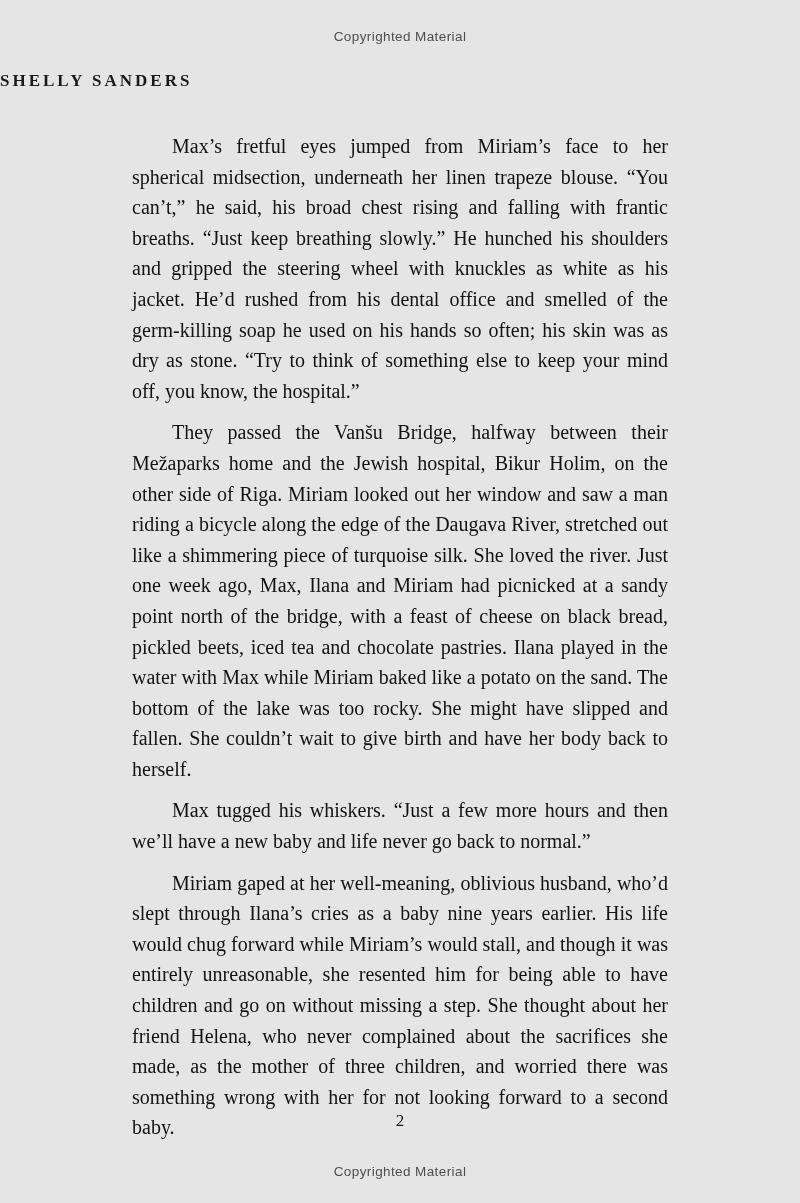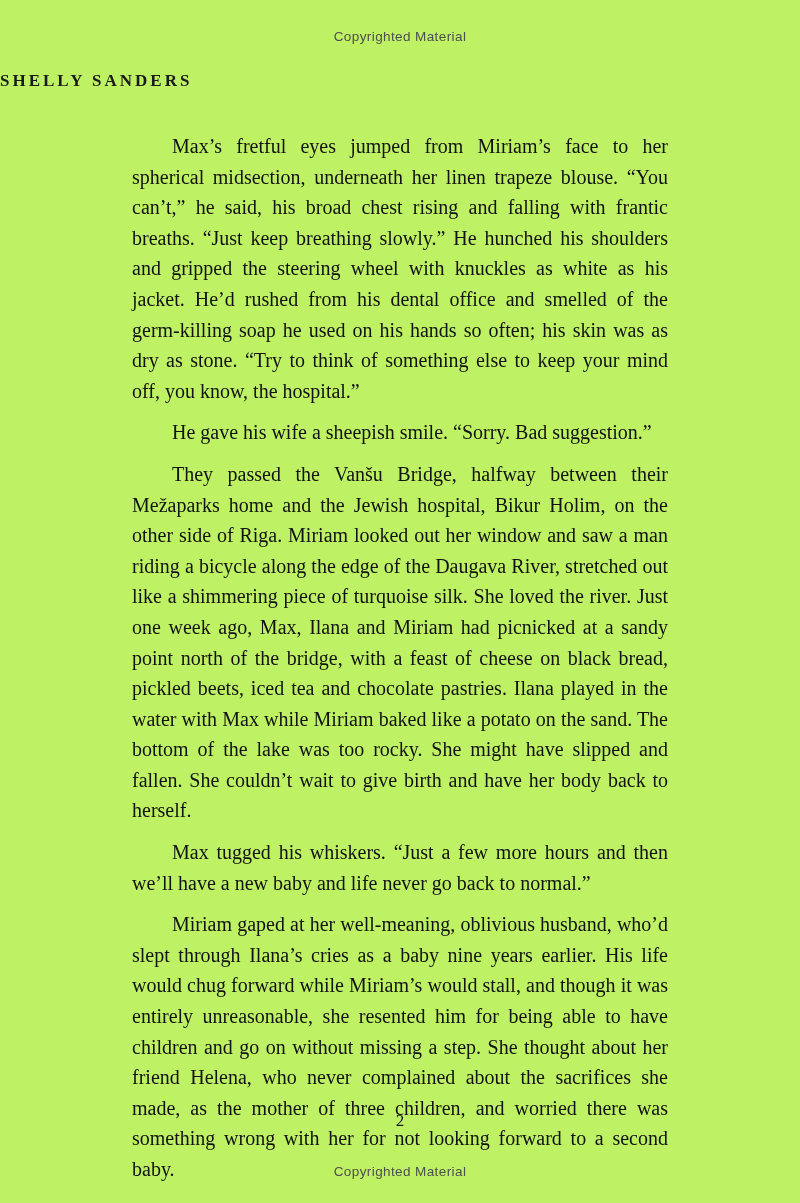--- a/index.html
+++ b/index.html
@@ -4,21 +4,21 @@
 <style>
   * { margin: 0; padding: 0; box-sizing: border-box; }
   html, body { background: #ffffff; }
   body { font-family: "Liberation Serif", serif; }
 
   .page {
     position: relative;
     width: 800px;
     height: 1203px;
     margin: 0 auto;
-    background: #bef264;
+    background: #e5e5e5;
     color: #121212;
     overflow: hidden;
   }
 
   .copyright-top {
     padding-top: 29px;
     text-align: center;
     font-family: "Liberation Sans", sans-serif;
     font-size: 13.5px;
     letter-spacing: 0.4px;
@@ -78,21 +78,20 @@
 <body>
 
 <div class="page">
 
   <div class="copyright-top">Copyrighted Material</div>
 
   <div class="author-header">SHELLY SANDERS</div>
 
   <div class="text-block">
     <p>Max’s fretful eyes jumped from Miriam’s face to her spherical midsection, underneath her linen trapeze blouse. “You can’t,” he said, his broad chest rising and falling with frantic breaths. “Just keep breathing slowly.” He hunched his shoulders and gripped the steering wheel with knuckles as white as his jacket. He’d rushed from his dental office and smelled of the germ-killing soap he used on his hands so often; his skin was as dry as stone. “Try to think of something else to keep your mind off, you know, the hospital.”</p>
-    <p>He gave his wife a sheepish smile. “Sorry. Bad suggestion.”</p>
     <p>They passed the Vanšu Bridge, halfway between their Mežaparks home and the Jewish hospital, Bikur Holim, on the other side of Riga. Miriam looked out her window and saw a man riding a bicycle along the edge of the Daugava River, stretched out like a shimmering piece of turquoise silk. She loved the river. Just one week ago, Max, Ilana and Miriam had picnicked at a sandy point north of the bridge, with a feast of cheese on black bread, pickled beets, iced tea and chocolate pastries. Ilana played in the water with Max while Miriam baked like a potato on the sand. The bottom of the lake was too rocky. She might have slipped and fallen. She couldn’t wait to give birth and have her body back to herself.</p>
     <p>Max tugged his whiskers. “Just a few more hours and then we’ll have a new baby and life never go back to normal.”</p>
     <p>Miriam gaped at her well-meaning, oblivious husband, who’d slept through Ilana’s cries as a baby nine years earlier. His life would chug forward while Miriam’s would stall, and though it was entirely unreasonable, she resented him for being able to have children and go on without missing a step. She thought about her friend Helena, who never complained about the sacrifices she made, as the mother of three children, and worried there was something wrong with her for not looking forward to a second baby.</p>
   </div>
 
   <div class="page-number">2</div>
 
   <div class="copyright-bottom">Copyrighted Material</div>
 
 </div>

